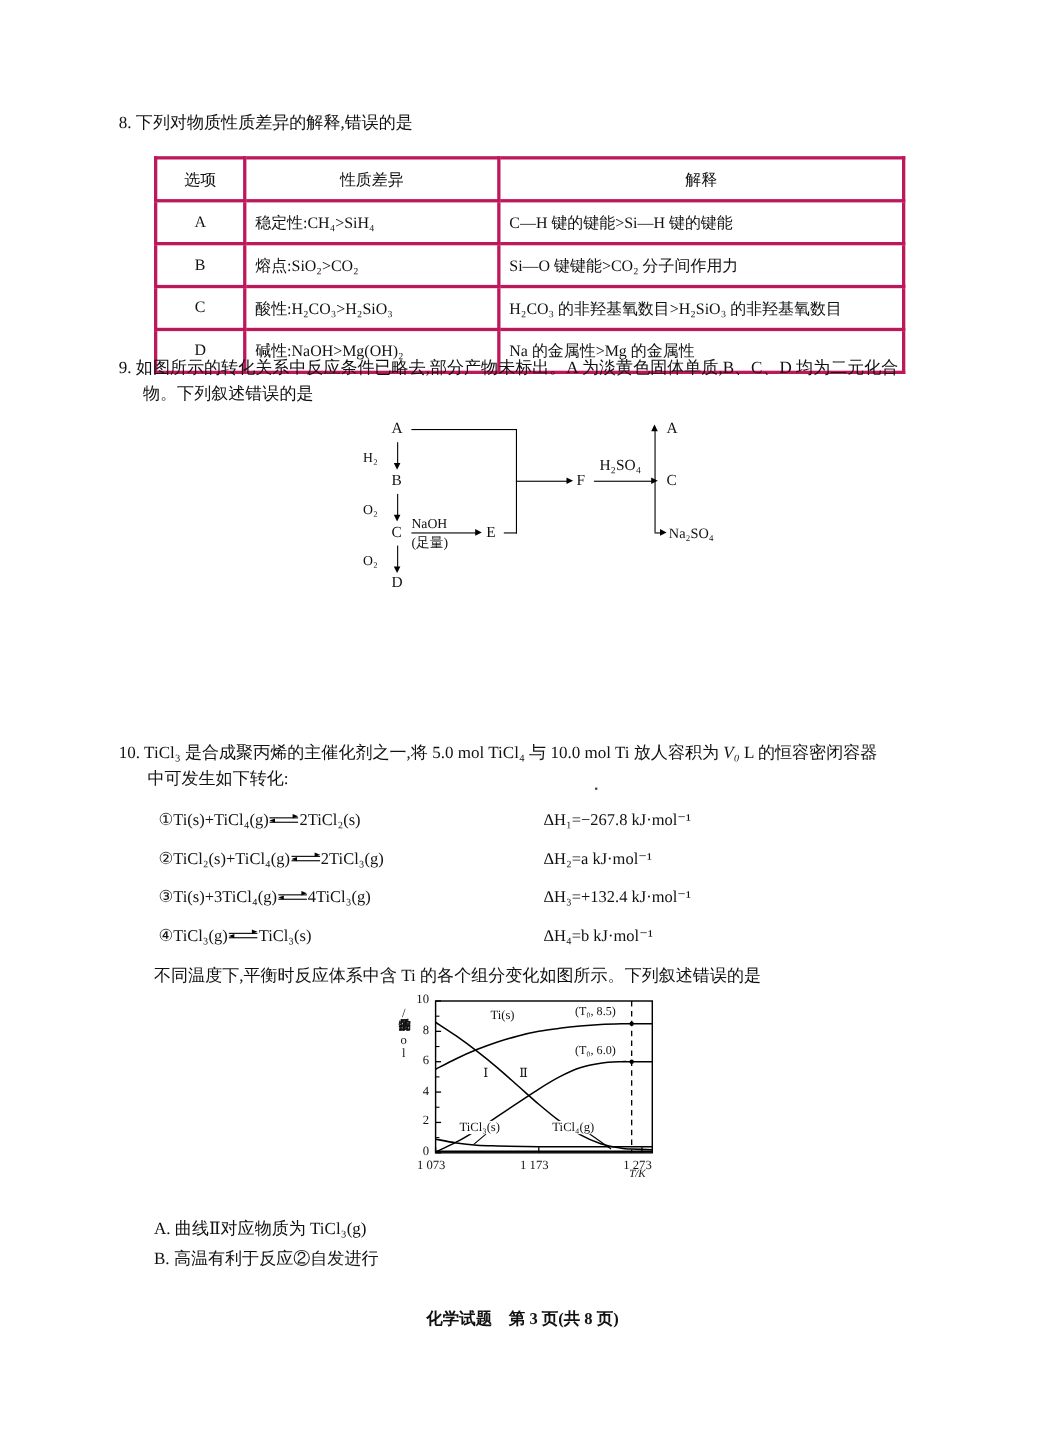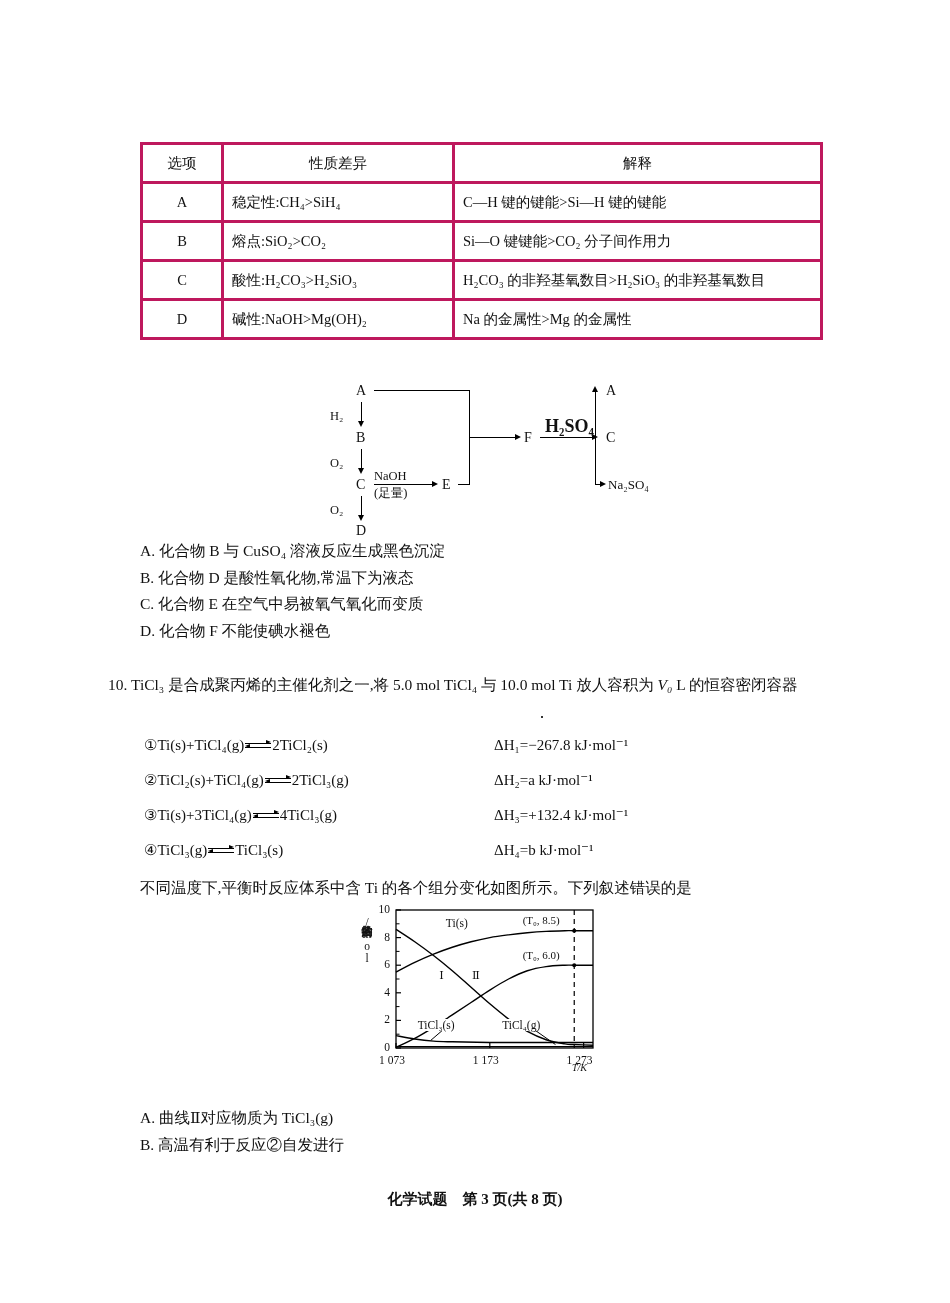--- a/index.html
+++ b/index.html
@@ -73,20 +73,24 @@
 
   
   .footer{position:absolute;left:0;top:1190px;width:950px;text-align:center;font-size:15px;font-weight:bold;}
   .dot{position:absolute;width:2px;height:2px;background:#333;}
 </style>
 </head>
 <body>
 
 <div class="page">
 
+  <div class="q" id="q8-stem">
+    <span class="qnum">8.</span>
+    <span>下列对物质性质差异的解释,错误的是</span>
+  </div>
 
   <table class="qtable">
     <thead>
       <tr>
         <td class="c-opt">选项</td>
         <td class="c-diff">性质差异</td>
         <td class="c-exp">解释</td>
       </tr>
     </thead>
     <tbody>
@@ -106,20 +110,25 @@
         <td class="c-exp">H₂CO₃ 的非羟基氧数目&gt;H₂SiO₃ 的非羟基氧数目</td>
       </tr>
       <tr>
         <td class="c-opt">D</td>
         <td class="c-diff">碱性:NaOH&gt;Mg(OH)₂</td>
         <td class="c-exp">Na 的金属性&gt;Mg 的金属性</td>
       </tr>
     </tbody>
   </table>
 
+  <div class="q" id="q9-stem">
+    <span class="qnum">9.</span>
+    <span>如图所示的转化关系中反应条件已略去,部分产物未标出。A 为淡黄色固体单质,B、C、D 均为二元化合</span>
+    <span class="l2">物。下列叙述错误的是</span>
+  </div>
 
   <div class="diagram">
 
     <span class="dg" style="left:26px;top:0px;">A</span>
     <span class="dg" style="left:0px;top:26px;font-size:12.5px;">H₂</span>
     <div class="vline" style="left:31px;top:19px;height:22px;"></div>
     <div class="arrowdn" style="left:27.6px;top:38px;"></div>
 
     <span class="dg" style="left:26px;top:47px;">B</span>
     <span class="dg" style="left:0px;top:73px;font-size:12.5px;">O₂</span>
@@ -145,41 +154,36 @@
 
     <div class="hline" style="left:44px;top:7px;width:96px;"></div>
     <div class="vline" style="left:139px;top:7px;height:95px;"></div>
     <div class="hline" style="left:128px;top:101px;width:12px;"></div>
     <div class="hline" style="left:139px;top:54px;width:48px;"></div>
     <div class="arrowrt" style="left:185px;top:50.5px;"></div>
     <span class="dg" style="left:194px;top:47px;">F</span>
 
     <div class="hline" style="left:210px;top:54px;width:55px;"></div>
     <div class="arrowrt" style="left:262px;top:50.5px;"></div>
-    <span class="dg" style="left:215px;top:33px;font-size:18px;font-weight:bold;">H₂SO₄</span>
+    <span class="dg" style="left:215px;top:33px;font-size:14px;">H₂SO₄</span>
 
     <div class="vline" style="left:265px;top:8px;height:93px;"></div>
     <div class="arrowup" style="left:261.6px;top:3px;"></div>
     <span class="dg" style="left:276px;top:0px;">A</span>
     <span class="dg" style="left:276px;top:47px;">C</span>
     <div class="hline" style="left:265px;top:101px;width:8px;"></div>
     <div class="arrowrt" style="left:270px;top:97.5px;"></div>
     <span class="dg" style="left:278px;top:94px;font-size:13px;text-align:center;">Na₂SO₄</span>
   </div>
 
-  <div class="opts" style="top:543px;">
-    <div class="opt">A. 化合物 B 与 CuSO₄ 溶液反应生成黑色沉淀</div>
-    <div class="opt">B. 化合物 D 是酸性氧化物,常温下为液态</div>
-    <div class="opt">C. 化合物 E 在空气中易被氧气氧化而变质</div>
-    <div class="opt">D. 化合物 F 不能使碘水褪色</div>
-  </div>
 
   <div class="q" id="q10-stem">
     <span class="qnum">10.</span>
     <span>TiCl₃ 是合成聚丙烯的主催化剂之一,将 5.0 mol TiCl₄ 与 10.0 mol Ti 放人容积为 </span><i>V₀</i><span> L 的恒容密闭容器</span>
+    <span class="l2">中可发生如下转化:</span>
   </div>
 
   <div class="eqs">
     <div class="eqrow">
       <span class="eqleft"><span>①Ti(s)+TiCl₄(g)</span><span class="eqarrow"><i class="h1"></i><i class="h2"></i></span><span>2TiCl₂(s)</span></span>
       <span class="eqright">ΔH₁=−267.8 kJ·mol⁻¹</span>
     </div>
     <div class="eqrow">
       <span class="eqleft"><span>②TiCl₂(s)+TiCl₄(g)</span><span class="eqarrow"><i class="h1"></i><i class="h2"></i></span><span>2TiCl₃(g)</span></span>
       <span class="eqright">ΔH₂=a kJ·mol⁻¹</span>

